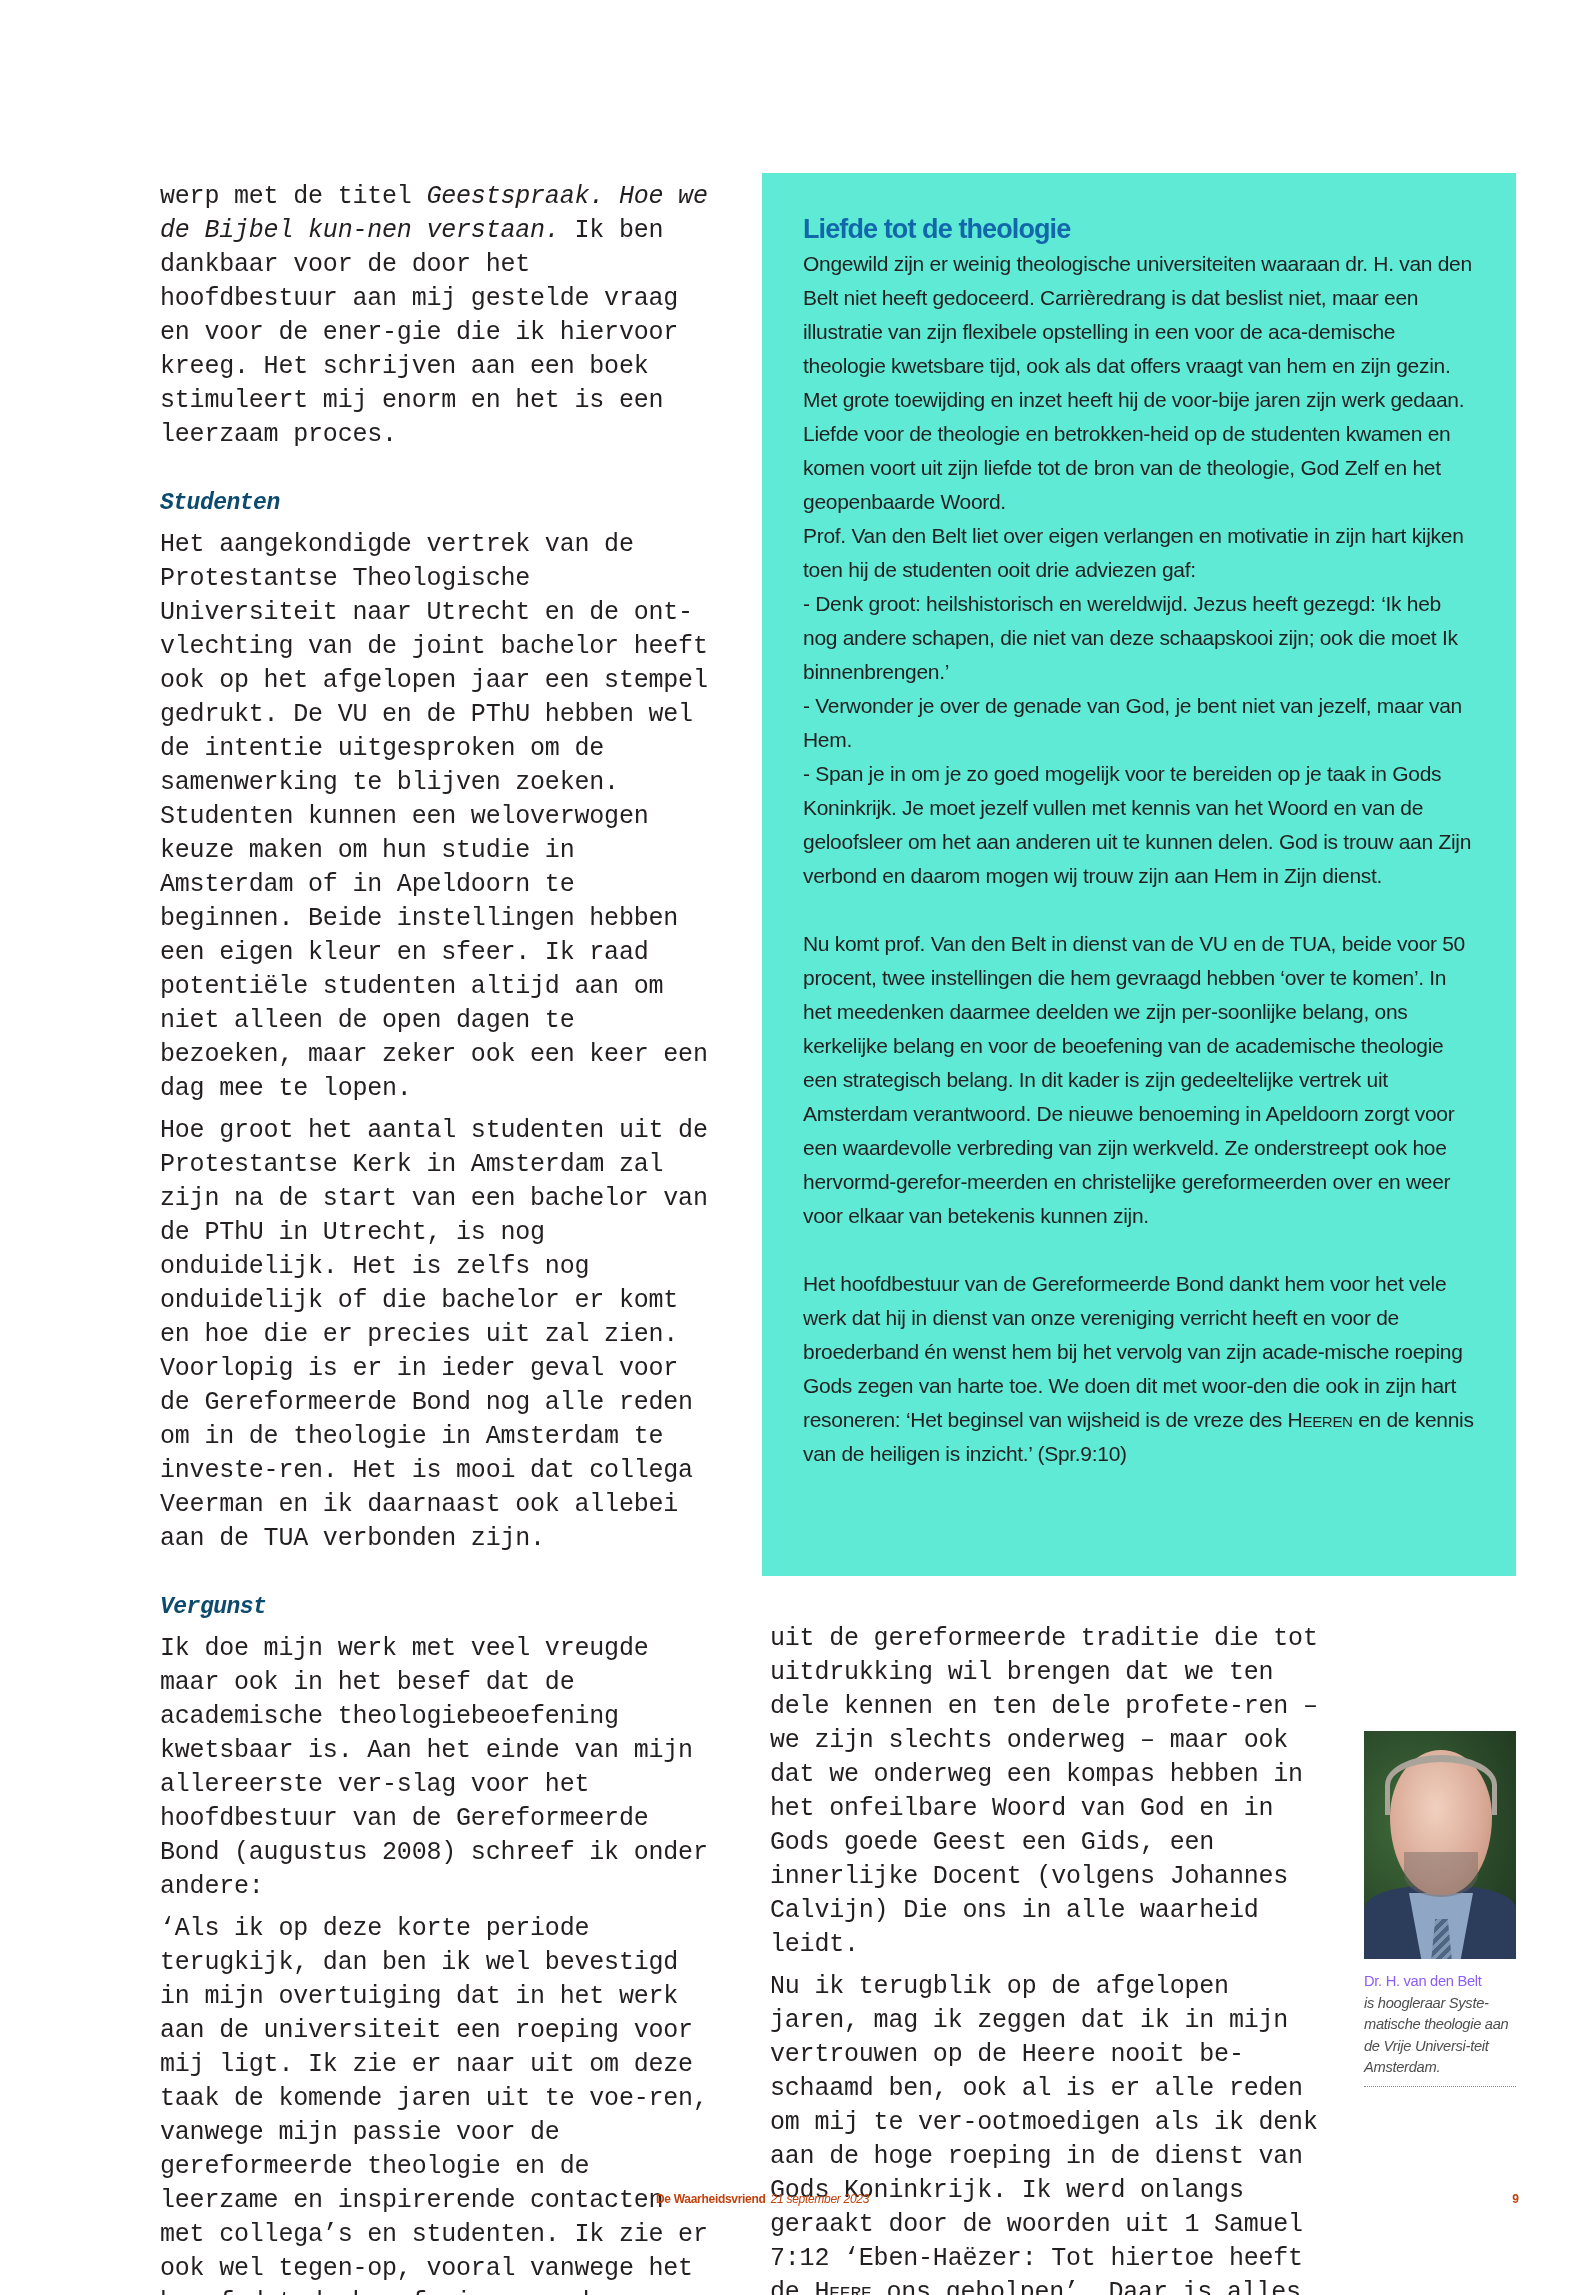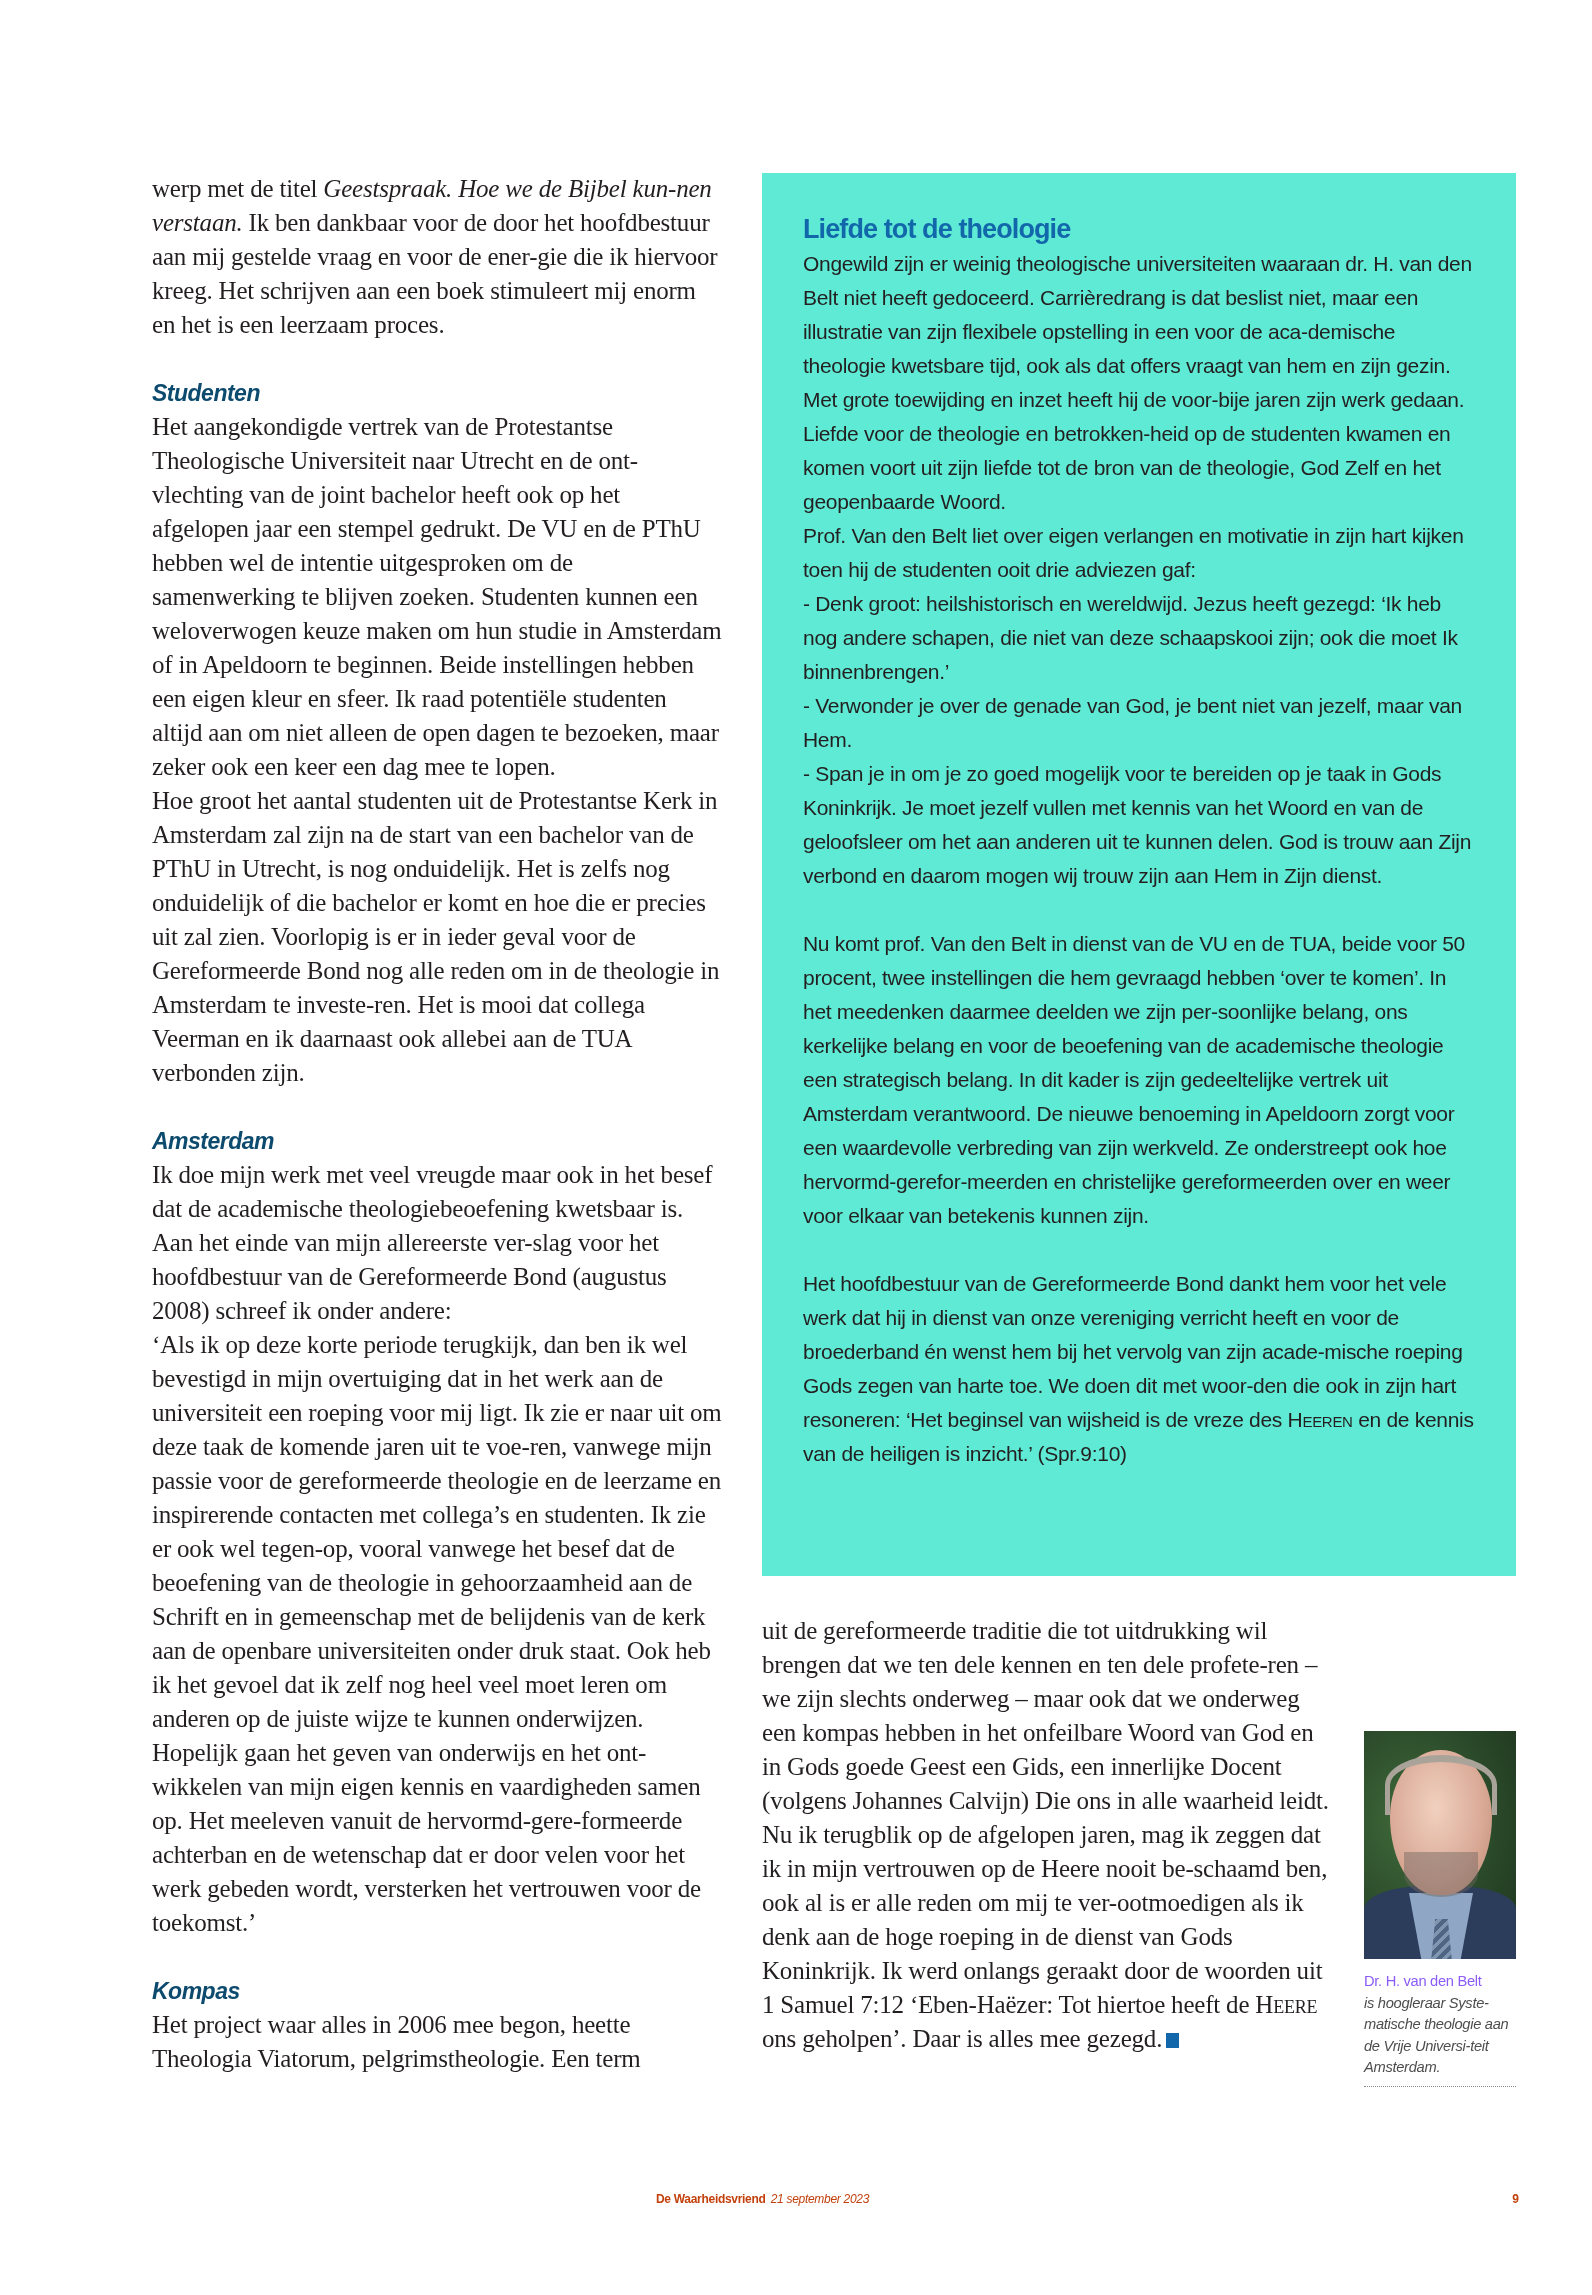--- a/index.html
+++ b/index.html
@@ -2,21 +2,21 @@
 <html style="font-size:14px"><head>
 <meta charset="utf-8">
 <style>
   html, body { margin: 0; padding: 0; background: #ffffff; }
   body { width: 1592px; height: 2295px; position: relative; overflow: hidden; color: #231f20; }
   .col-left {
     position: absolute; left: 152px; top: 172px; width: 570px;
     font-family: "Liberation Serif", "DejaVu Serif", serif;
     font-size: 25px; line-height: 34px; letter-spacing: -0.2px;
   }
-  .col-left p, .col-right-bottom p { margin: 0; }
+  .col-left p, .col-right-bottom p { margin: 8px; font-family: Liberation Mono, monospace; }
   .subhead {
     font-family: "Liberation Sans", "DejaVu Sans", sans-serif;
     font-weight: bold; font-style: italic; color: #0c4a6e;
     font-size: 23px; line-height: 34px; letter-spacing: -0.5px;
     margin-top: 34px !important;
   }
   em { font-style: italic; }
   .sc { font-variant: small-caps; }
   .box {
     position: absolute; left: 762px; top: 173px; width: 754px; height: 1403px;
@@ -89,21 +89,21 @@
 </head>
 <body>
 
 <div class="col-left">
   <p><span>werp met de titel </span><em>Geestspraak. Hoe we de Bijbel kun-nen verstaan.</em><span> Ik ben dankbaar voor de door het hoofdbestuur aan mij gestelde vraag en voor de ener-gie die ik hiervoor kreeg. Het schrijven aan een boek stimuleert mij enorm en het is een leerzaam proces.</span></p>
 
   <p class="subhead">Studenten</p>
   <p>Het aangekondigde vertrek van de Protestantse Theologische Universiteit naar Utrecht en de ont-vlechting van de joint bachelor heeft ook op het afgelopen jaar een stempel gedrukt. De VU en de PThU hebben wel de intentie uitgesproken om de samenwerking te blijven zoeken. Studenten kunnen een weloverwogen keuze maken om hun studie in Amsterdam of in Apeldoorn te beginnen. Beide instellingen hebben een eigen kleur en sfeer. Ik raad potentiële studenten altijd aan om niet alleen de open dagen te bezoeken, maar zeker ook een keer een dag mee te lopen.</p>
   <p>Hoe groot het aantal studenten uit de Protestantse Kerk in Amsterdam zal zijn na de start van een bachelor van de PThU in Utrecht, is nog onduidelijk. Het is zelfs nog onduidelijk of die bachelor er komt en hoe die er precies uit zal zien. Voorlopig is er in ieder geval voor de Gereformeerde Bond nog alle reden om in de theologie in Amsterdam te investe-ren. Het is mooi dat collega Veerman en ik daarnaast ook allebei aan de TUA verbonden zijn.</p>
 
-  <p class="subhead">Amsterdam</p>
+  <p class="subhead">Vergunst</p>
   <p>Ik doe mijn werk met veel vreugde maar ook in het besef dat de academische theologiebeoefening kwetsbaar is. Aan het einde van mijn allereerste ver-slag voor het hoofdbestuur van de Gereformeerde Bond (augustus 2008) schreef ik onder andere:</p>
   <p>‘Als ik op deze korte periode terugkijk, dan ben ik wel bevestigd in mijn overtuiging dat in het werk aan de universiteit een roeping voor mij ligt. Ik zie er naar uit om deze taak de komende jaren uit te voe-ren, vanwege mijn passie voor de gereformeerde theologie en de leerzame en inspirerende contacten met collega’s en studenten. Ik zie er ook wel tegen-op, vooral vanwege het besef dat de beoefening van de theologie in gehoorzaamheid aan de Schrift en in gemeenschap met de belijdenis van de kerk aan de openbare universiteiten onder druk staat. Ook heb ik het gevoel dat ik zelf nog heel veel moet leren om anderen op de juiste wijze te kunnen onderwijzen. Hopelijk gaan het geven van onderwijs en het ont-wikkelen van mijn eigen kennis en vaardigheden samen op. Het meeleven vanuit de hervormd-gere-formeerde achterban en de wetenschap dat er door velen voor het werk gebeden wordt, versterken het vertrouwen voor de toekomst.’</p>
 
   <p class="subhead">Kompas</p>
   <p>Het project waar alles in 2006 mee begon, heette Theologia Viatorum, pelgrimstheologie. Een term</p>
 </div>
 
 <div class="box">
   <h2>Liefde tot de theologie</h2>
   <p>Ongewild zijn er weinig theologische universiteiten waaraan dr. H. van den Belt niet heeft gedoceerd. Carrièredrang is dat beslist niet, maar een illustratie van zijn flexibele opstelling in een voor de aca-demische theologie kwetsbare tijd, ook als dat offers vraagt van hem en zijn gezin. Met grote toewijding en inzet heeft hij de voor-bije jaren zijn werk gedaan. Liefde voor de theologie en betrokken-heid op de studenten kwamen en komen voort uit zijn liefde tot de bron van de theologie, God Zelf en het geopenbaarde Woord.</p>

